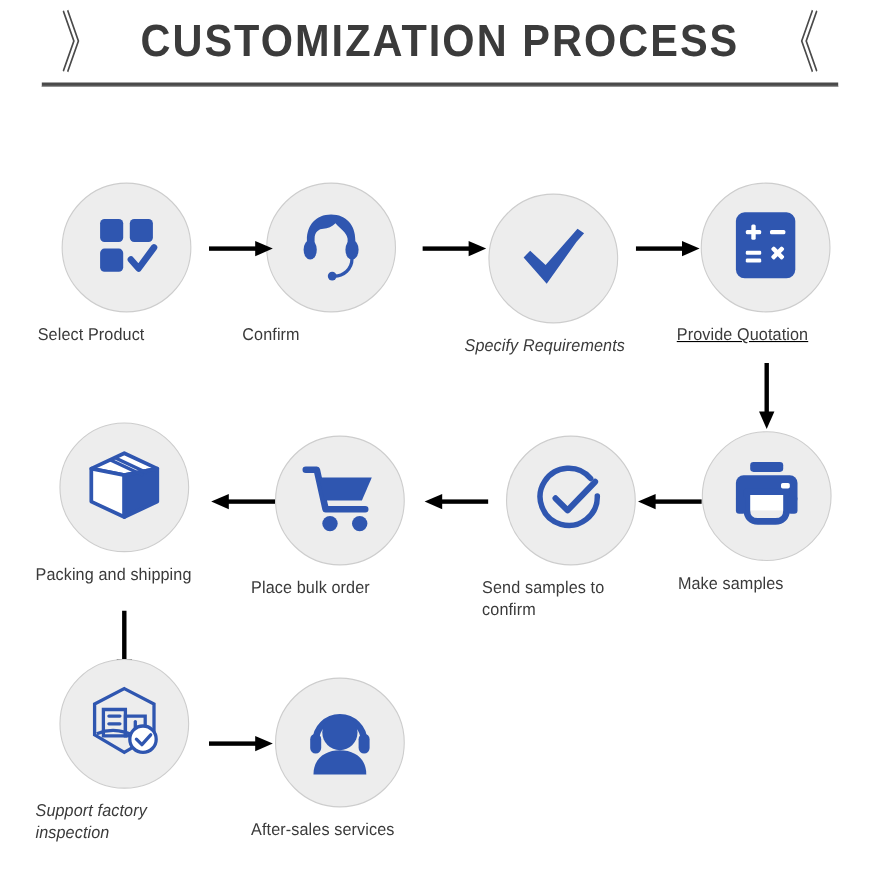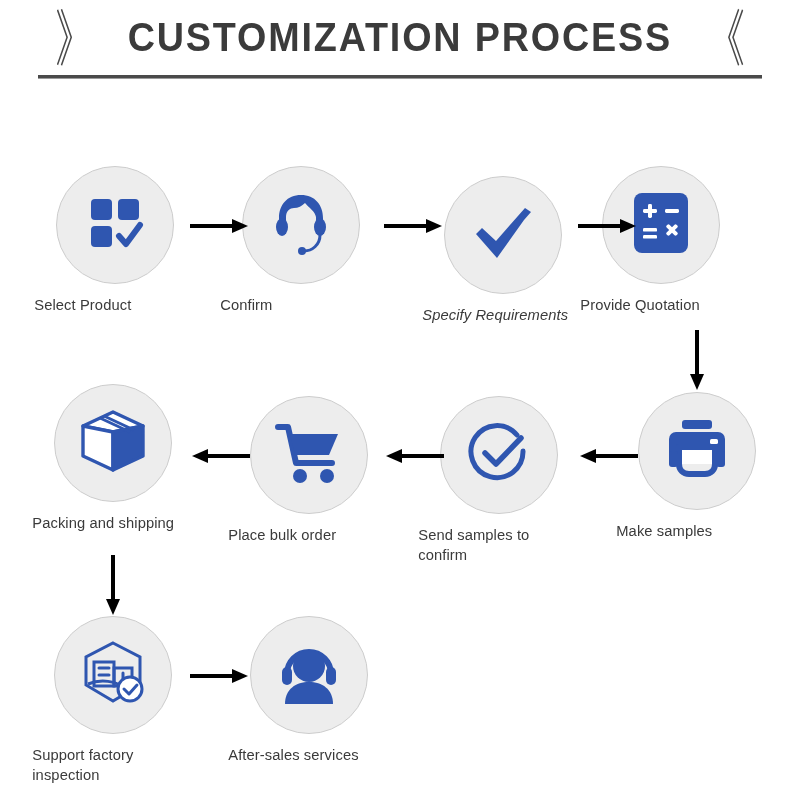--- a/index.html
+++ b/index.html
@@ -141,21 +141,21 @@
   <div class="circle">
     <span>
       <svg width="70" height="70" viewBox="0 0 70 70">
         <path d="M8 36 L14 30 L28 43 L57 10 L63 14 L56 22 L29 60 Z" fill="#2F56B0"></path>
       </svg>
     </span>
   </div>
   <div class="node-label">Specify Requirements</div>
 </div>
 
-<div class="node" style="left:576px; top:166px;">
+<div class="node" style="left:611px; top:166px;text-decoration:underline;">
   <div class="circle">
     <span>
       <svg width="62" height="66" viewBox="0 0 62 66">
         <rect x="4" y="3" width="54" height="60" rx="8" fill="#2F56B0"></rect>
         <rect x="13" y="19" width="14" height="4" rx="1.4" fill="#ffffff"></rect>
         <rect x="18" y="14" width="4" height="14" rx="1.4" fill="#ffffff"></rect>
         <rect x="35" y="19" width="14" height="4" rx="1.4" fill="#ffffff"></rect>
         <rect x="13" y="38" width="14" height="3.6" rx="1.2" fill="#ffffff"></rect>
         <rect x="13" y="45" width="14" height="3.6" rx="1.2" fill="#ffffff"></rect>
         <rect x="35" y="38" width="14" height="4" rx="1.4" fill="#ffffff" transform="rotate(45 42 40)"></rect>
@@ -216,21 +216,21 @@
         <path d="M4 6 L14 6 L22 42 L58 42" stroke="#2F56B0" stroke-width="6" fill="none" stroke-linecap="round" stroke-linejoin="round"></path>
         <path d="M16 13 L64 13 L55 34 L21 34 Z" fill="#2F56B0"></path>
         <circle cx="26" cy="55" r="7" fill="#2F56B0"></circle>
         <circle cx="53" cy="55" r="7" fill="#2F56B0"></circle>
       </svg>
     </span>
   </div>
   <div class="node-label">Place bulk order</div>
 </div>
 
-<div class="node" style="left:414px; top:396px;">
+<div class="node" style="left:434px; top:396px;">
   <div class="circle">
     <span>
       <svg width="68" height="68" viewBox="0 0 68 68">
         <path d="M52 16 A26 26 0 1 0 58 32" stroke="#2F56B0" stroke-width="5" fill="none" stroke-linecap="round"></path>
         <path d="M20 34 L31 45 L56 19" stroke="#2F56B0" stroke-width="5.5" fill="none" stroke-linecap="round" stroke-linejoin="round"></path>
       </svg>
     </span>
   </div>
   <div class="node-label">Send samples to confirm</div>
 </div>
@@ -271,21 +271,21 @@
   </svg>
 </div>
 
 <div class="arrow" style="left:103px; top:555px;">
   <svg width="20" height="62" viewBox="0 0 20 62">
     <rect x="8" y="0" width="4" height="46" fill="#000"></rect>
     <path d="M3 44 L10 60 L17 44 Z" fill="#000"></path>
   </svg>
 </div>
 
-<div class="node" style="left:28px; top:616px;">
+<div class="node" style="left:28px; top:599px;font-style:italic;">
   <div class="circle">
     <span>
       <svg width="70" height="70" viewBox="0 0 70 70">
         <path d="M35 5 L62 19 L62 47 L35 63 L8 47 L8 19 Z" fill="none" stroke="#2F56B0" stroke-width="3"></path>
         <path d="M16 24 L36 24 L36 48 L16 48 Z" fill="none" stroke="#2F56B0" stroke-width="3"></path>
         <path d="M36 30 L54 30 L54 48 L36 48 Z" fill="none" stroke="#2F56B0" stroke-width="3"></path>
         <path d="M21 30 L31 30" stroke="#2F56B0" stroke-width="3" stroke-linecap="round"></path>
         <path d="M21 37 L31 37" stroke="#2F56B0" stroke-width="3" stroke-linecap="round"></path>
         <path d="M45 35 L45 43" stroke="#2F56B0" stroke-width="3" stroke-linecap="round"></path>
         <path d="M10 46 C22 41 38 42 50 52" fill="none" stroke="#2F56B0" stroke-width="3"></path>

